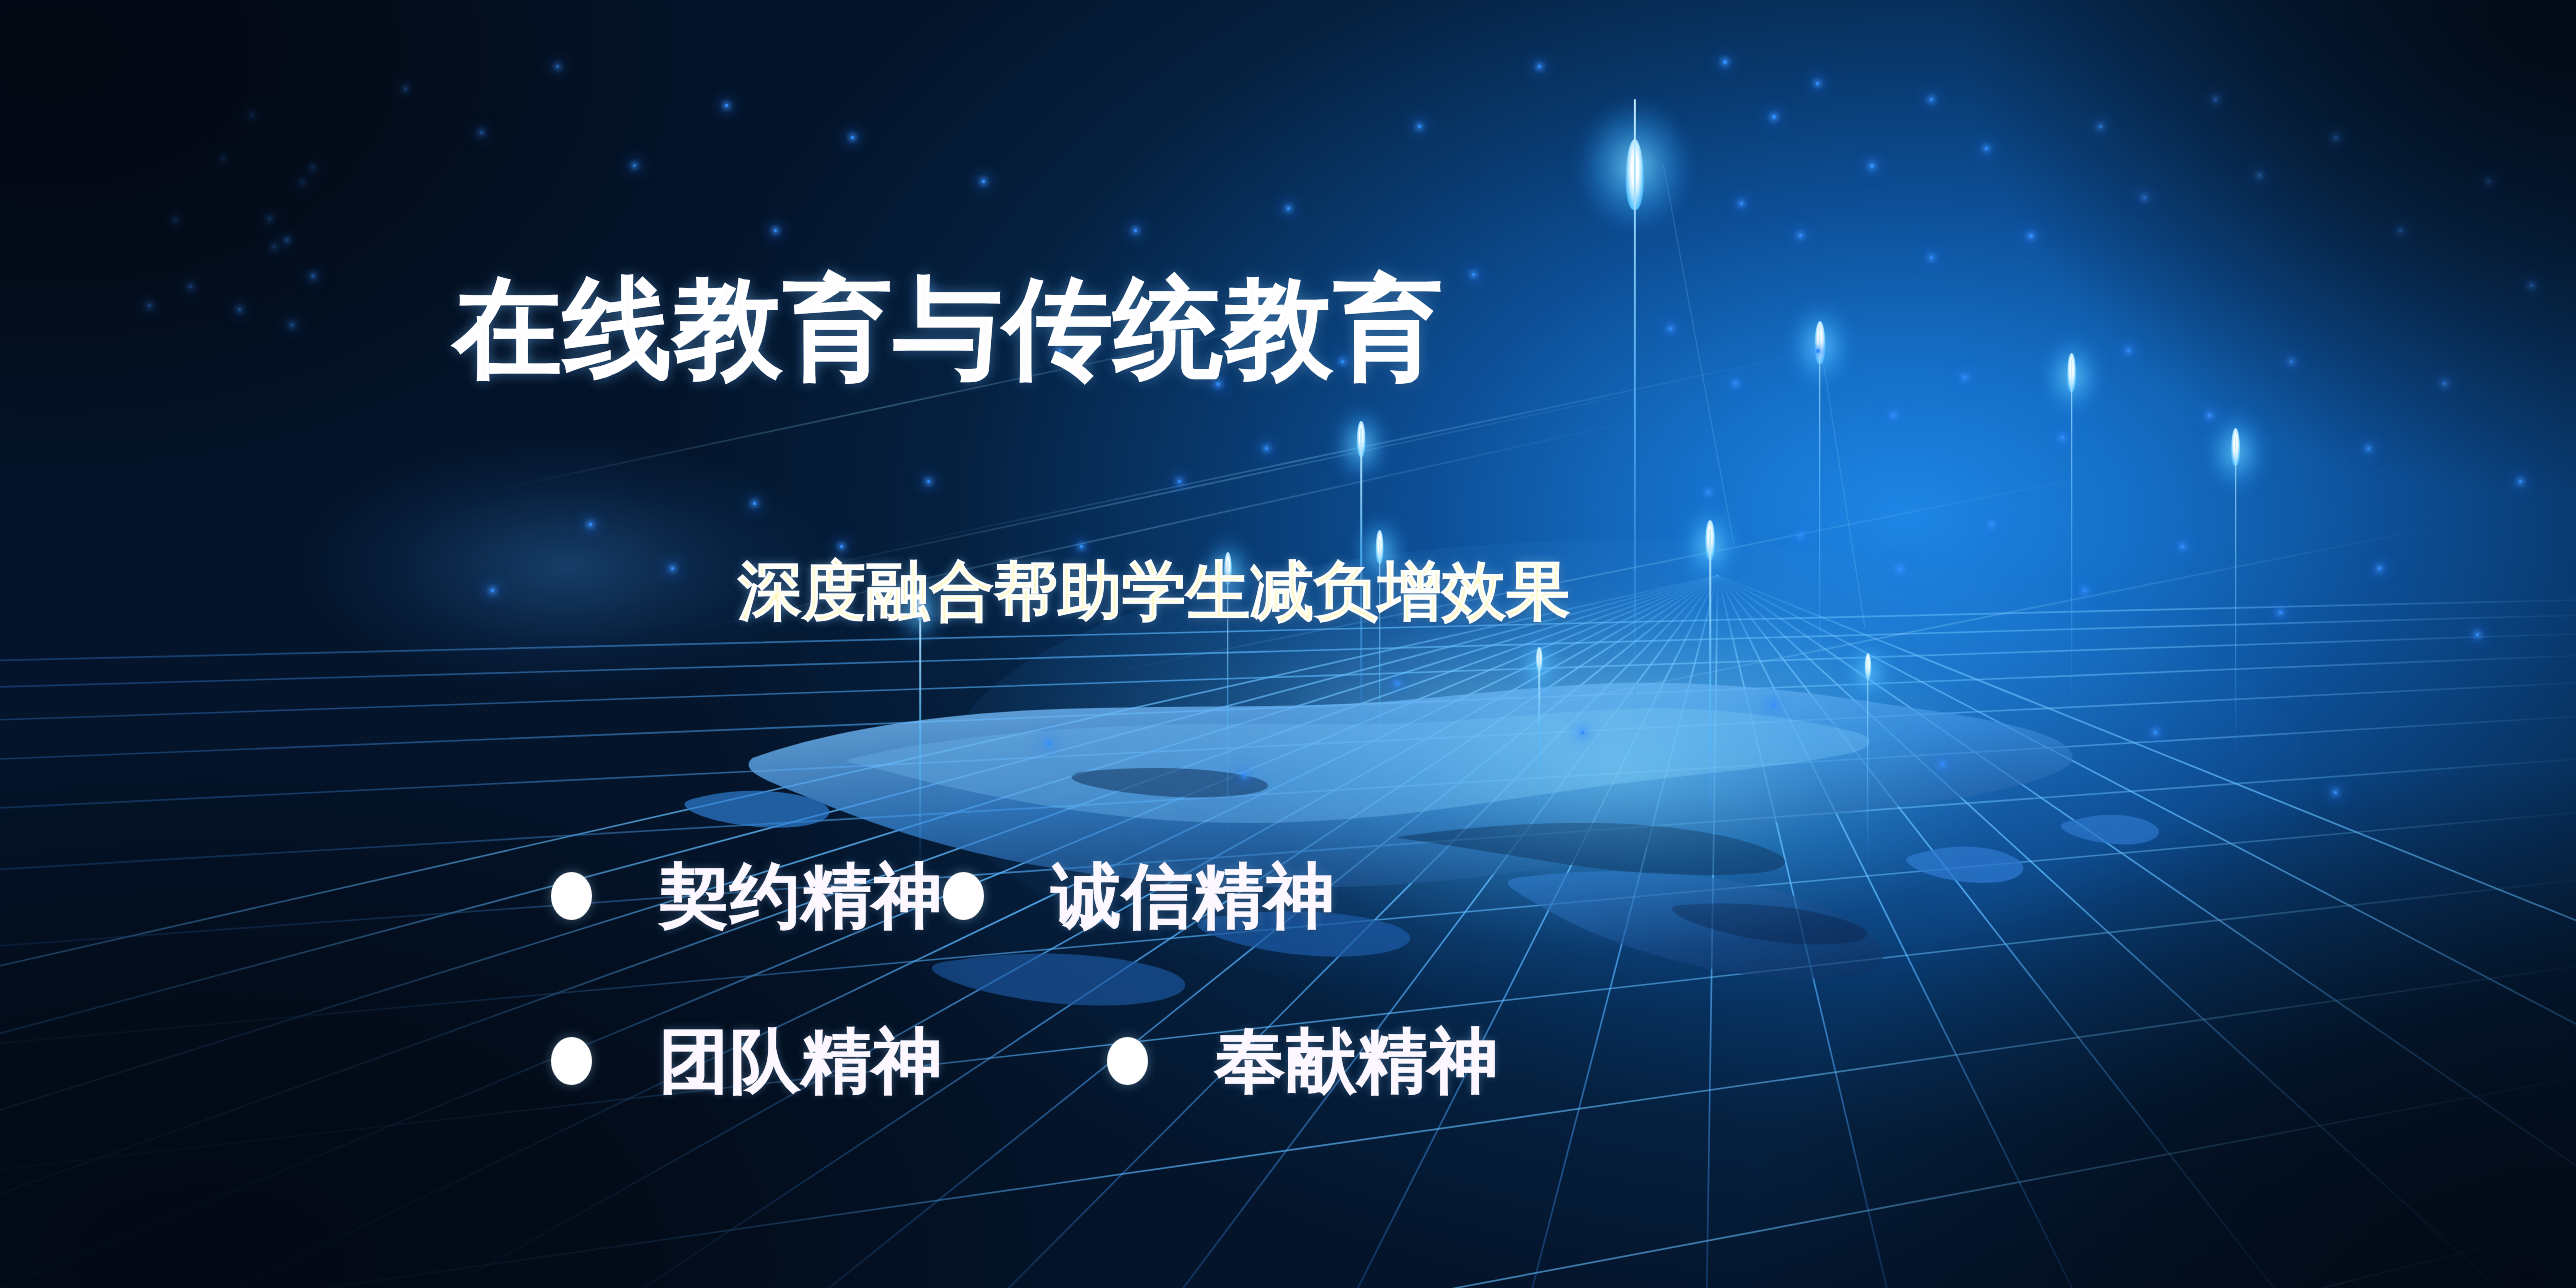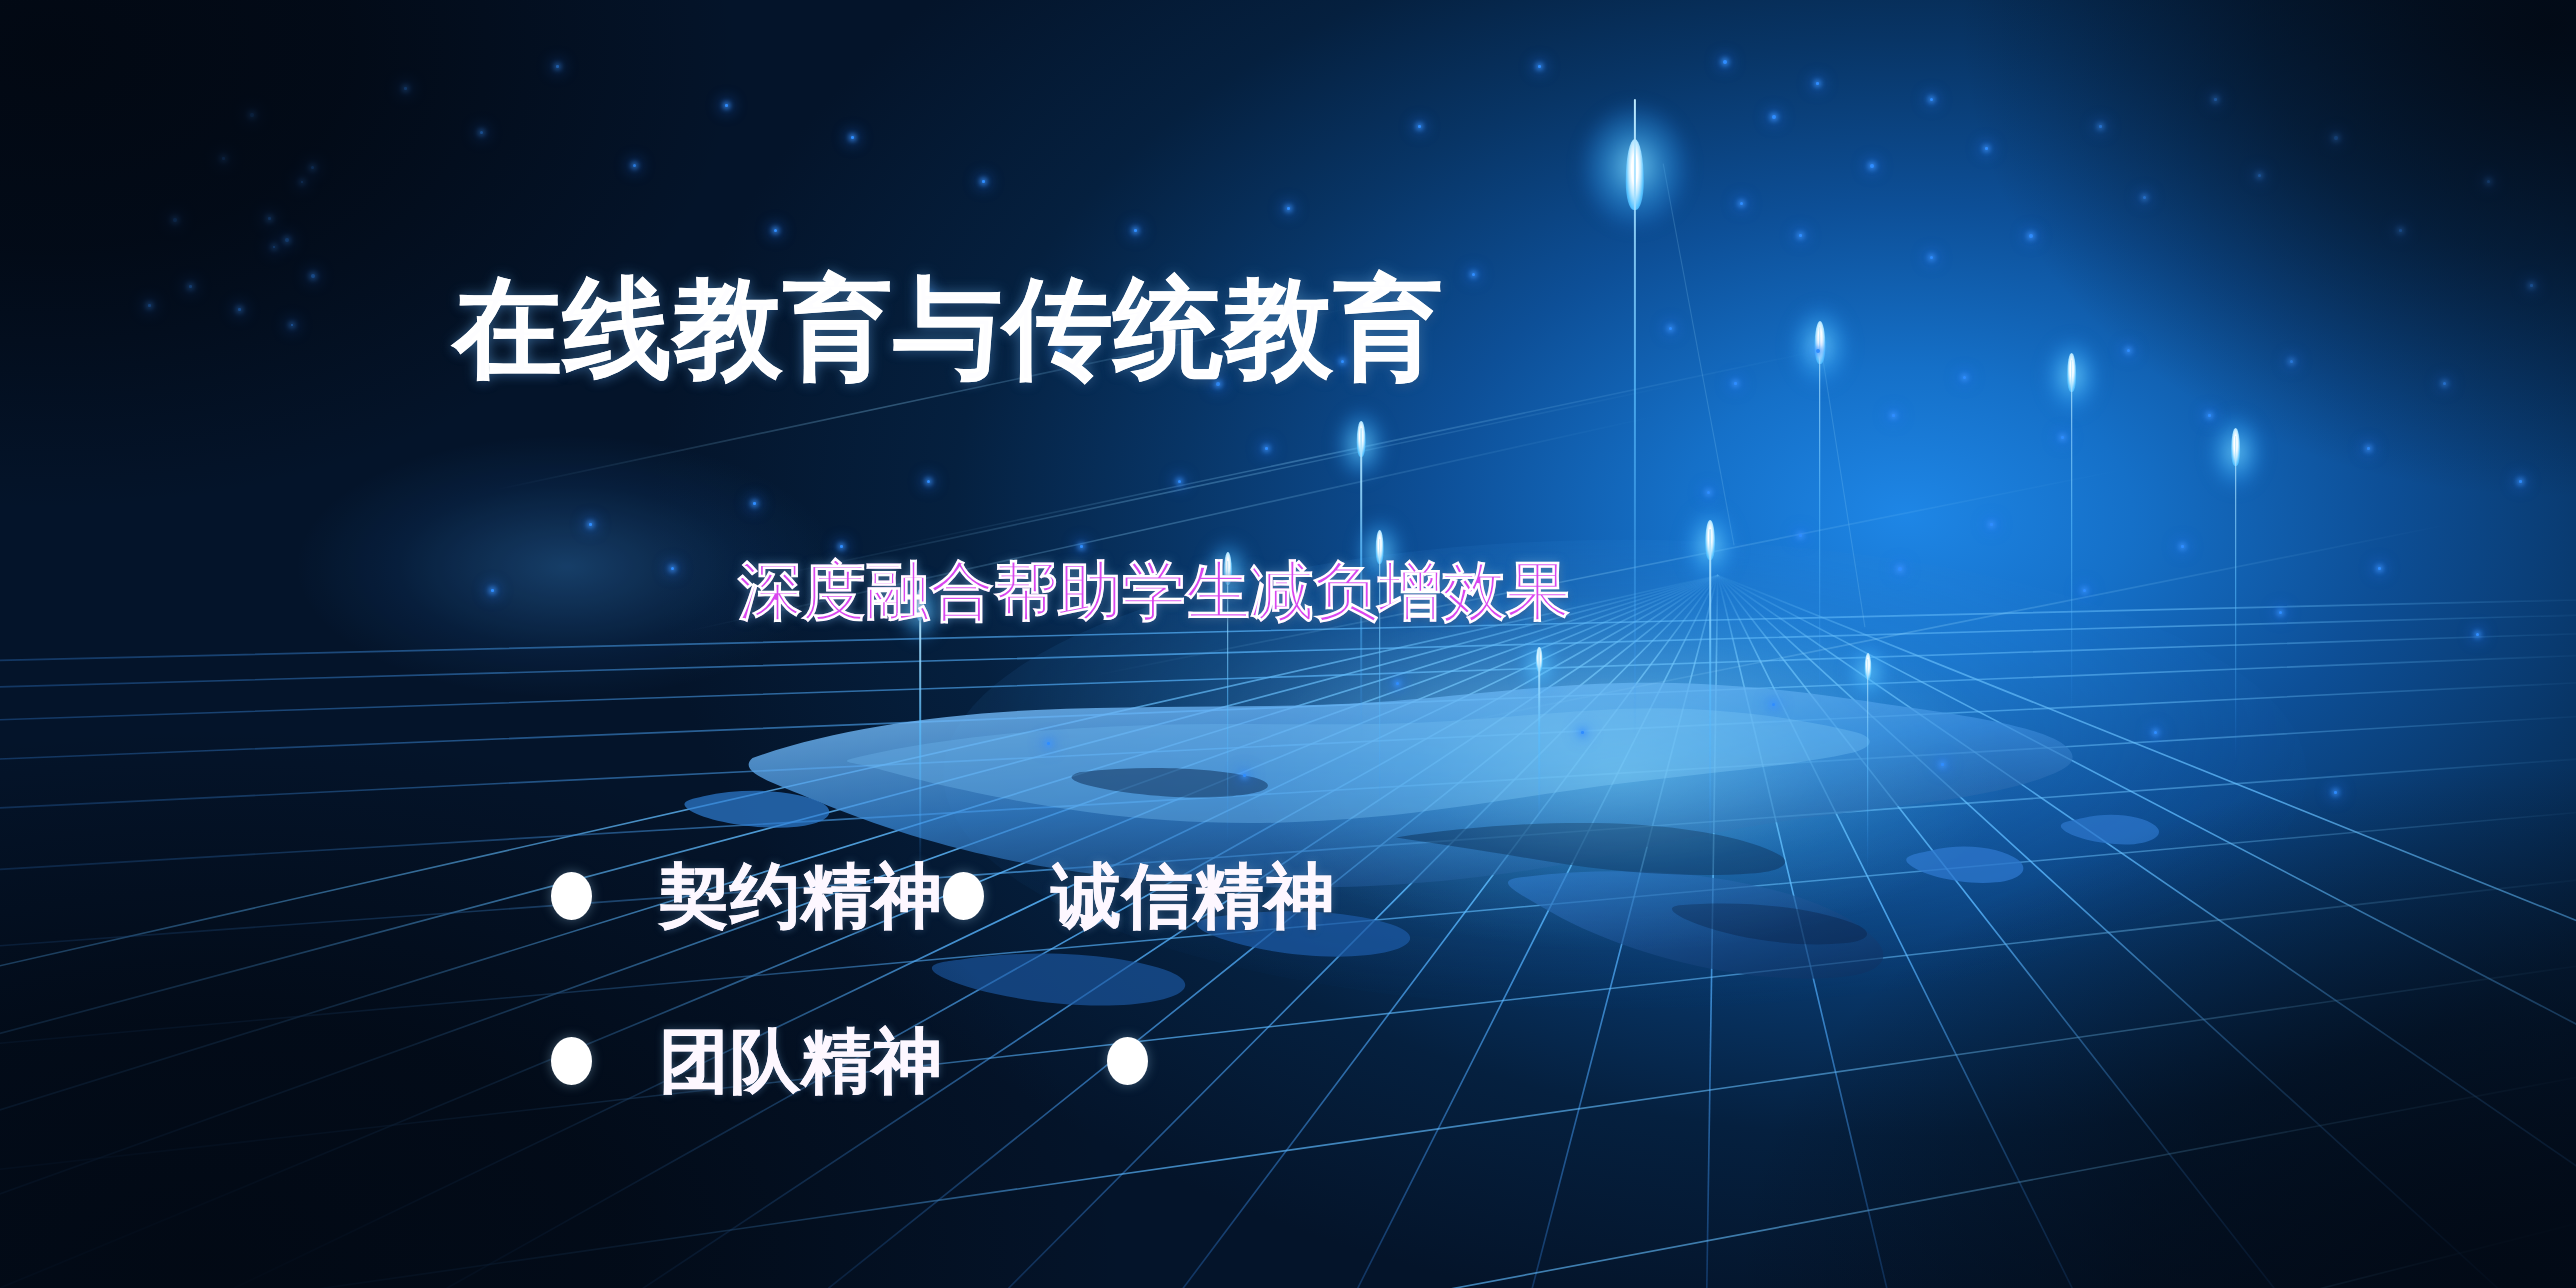--- a/index.html
+++ b/index.html
@@ -91,21 +91,21 @@
     -webkit-text-stroke:0.5px #ffffff;
   }
 
   .subhead{
     position:absolute;
     left:738px;top:506px;
     font-size:64px;
     line-height:1;
     font-weight:bold;
     letter-spacing:0px;
-    color:#d946ef;
+    color:#fef9c3;
     white-space:nowrap;
     text-shadow:0 0 9.8px rgba(140,210,255,.5),0 1.6px 6.5px rgba(0,20,60,.5);
     text-align:center;
     -webkit-text-stroke:0.5px #ffffff;
   }
 
   .bullets{
     position:absolute;
     left:551px;top:855px;
     width:1091px;
@@ -466,20 +466,21 @@
         </div>
       </div>
 
       <div class="bullet-row">
         <div class="bullet-item col1">
           <span class="bullet-dot"></span>
           <span class="bullet-label">团队精神</span>
         </div>
         <div class="bullet-item">
           <span class="bullet-dot"></span>
+          <span class="bullet-label">奉献精神</span>
         </div>
       </div>
 
     </div>
   </div>
 
 </div>
 
 
 </body></html>

